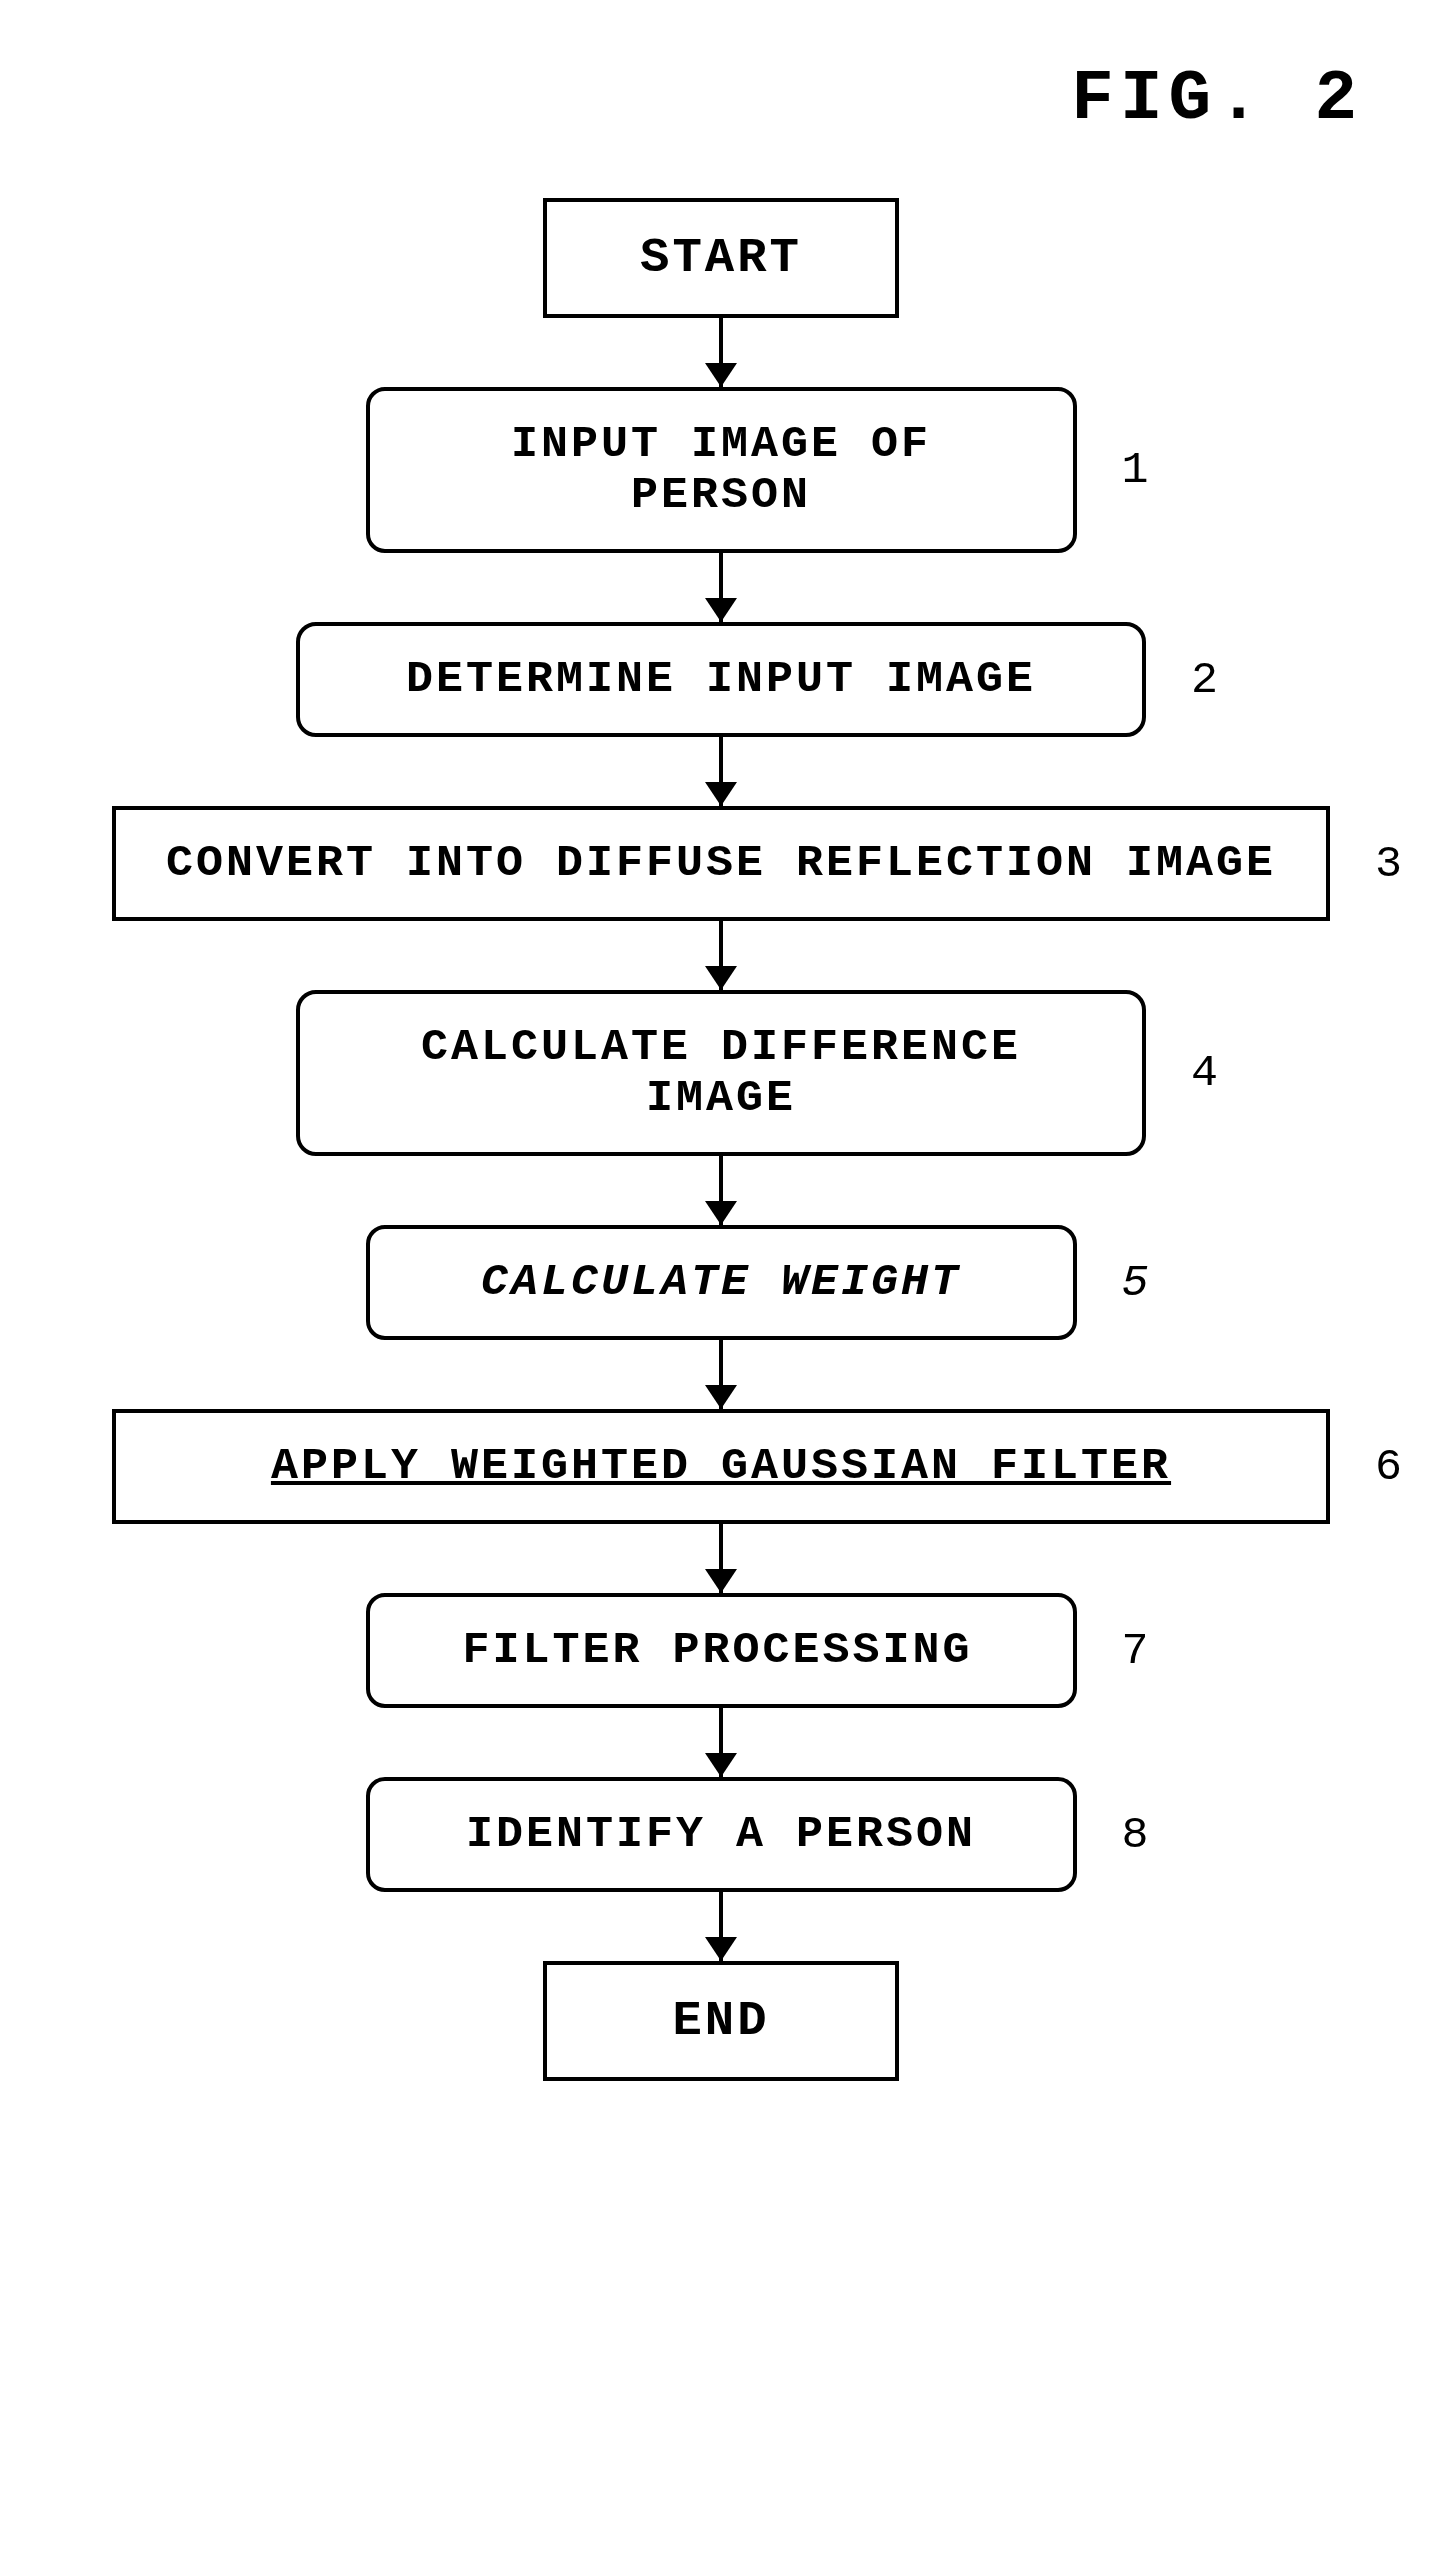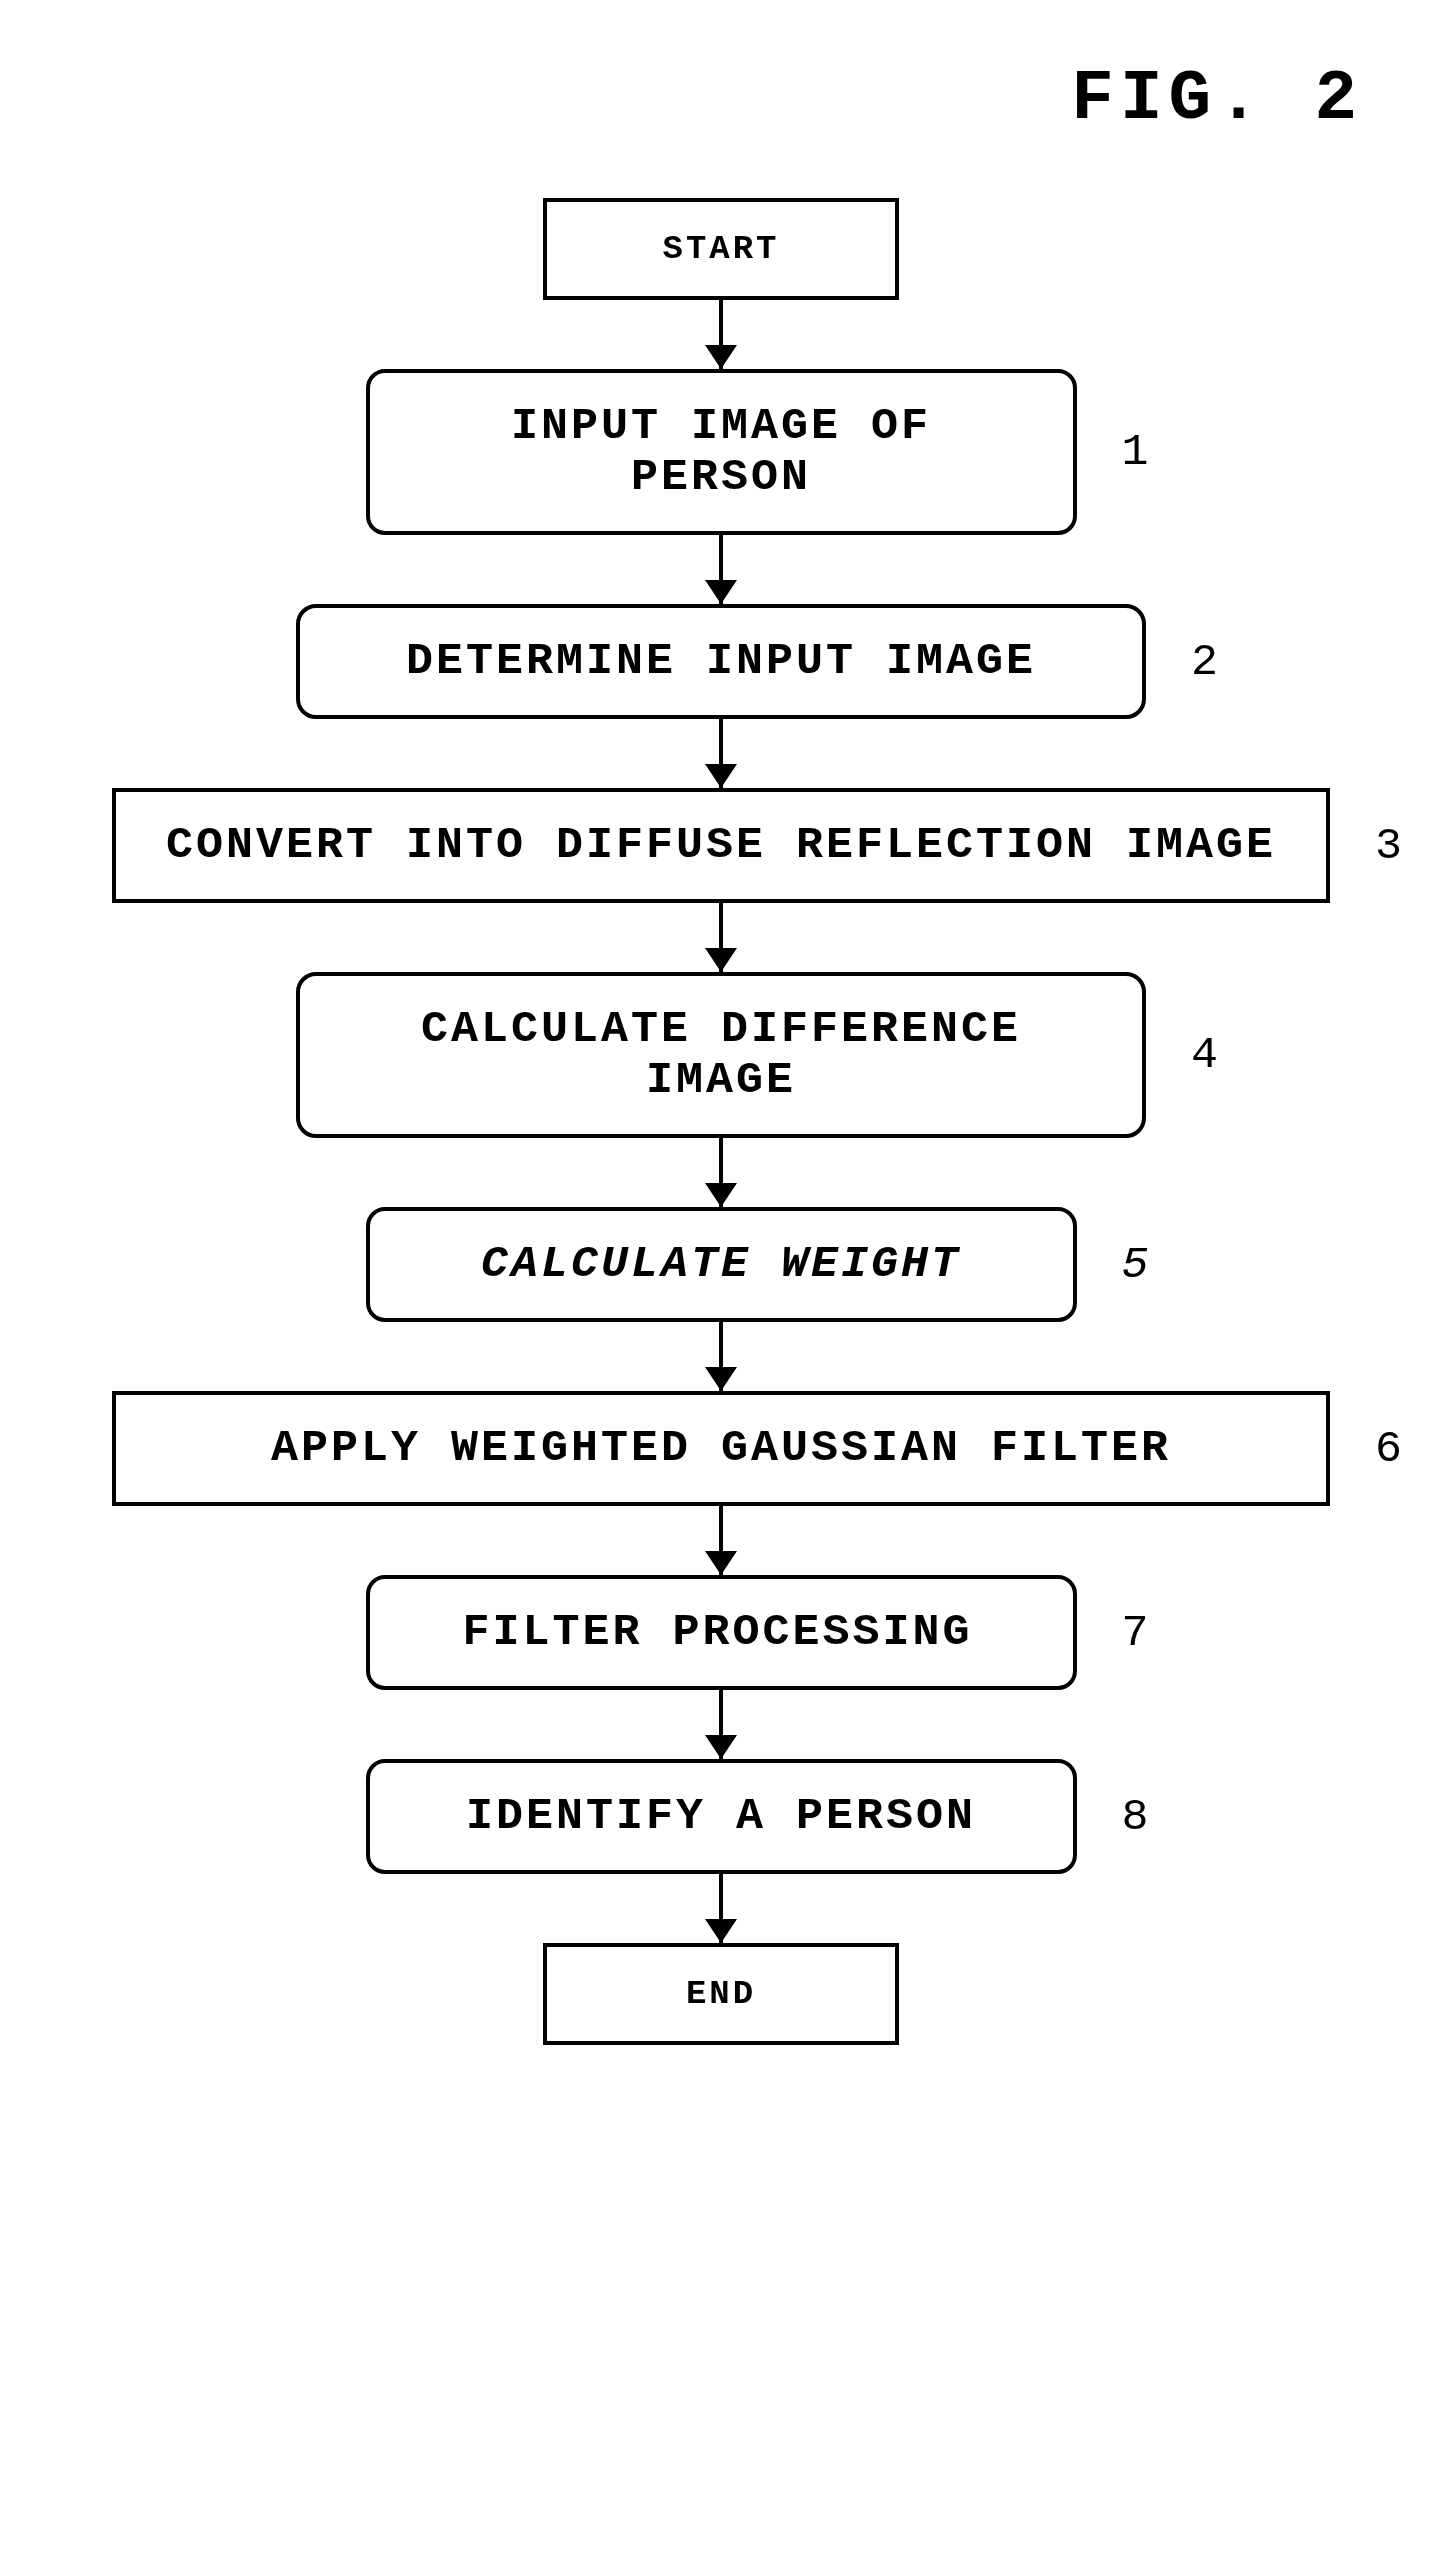--- a/index.html
+++ b/index.html
@@ -52,21 +52,21 @@
       letter-spacing: 3px;
       font-family: 'Courier New', Courier, monospace;
       background: #ffffff;
       position: relative;
       padding: 28px 49px;
       text-align: center;
     }
 
     .box-start-end {
       width: 356px;
-      font-size: 34px;
+      font-size: 49px;
     }
 
     .box-narrow {
       width: 711px;
       border-radius: 19px;
     }
 
     .box-medium {
       width: 850px;
       border-radius: 20px;
@@ -163,21 +163,21 @@
   <div class="flow-item">
     <div class="box box-narrow" style="position:relative;font-style:italic;">
       <span>CALCULATE WEIGHT</span>
       <span class="step-number">5</span>
     </div>
   </div>
 
   <div class="arrow"></div>
 
   <div class="flow-item">
-    <div class="box box-full" style="position:relative;">
+    <div class="box box-full" style="position:relative;text-decoration:underline;">
       <span>APPLY WEIGHTED GAUSSIAN FILTER</span>
       <span class="step-number">6</span>
     </div>
   </div>
 
   <div class="arrow"></div>
 
   <div class="flow-item">
     <div class="box box-narrow" style="position:relative;padding-left:42px;">
       <span>FILTER PROCESSING</span>

